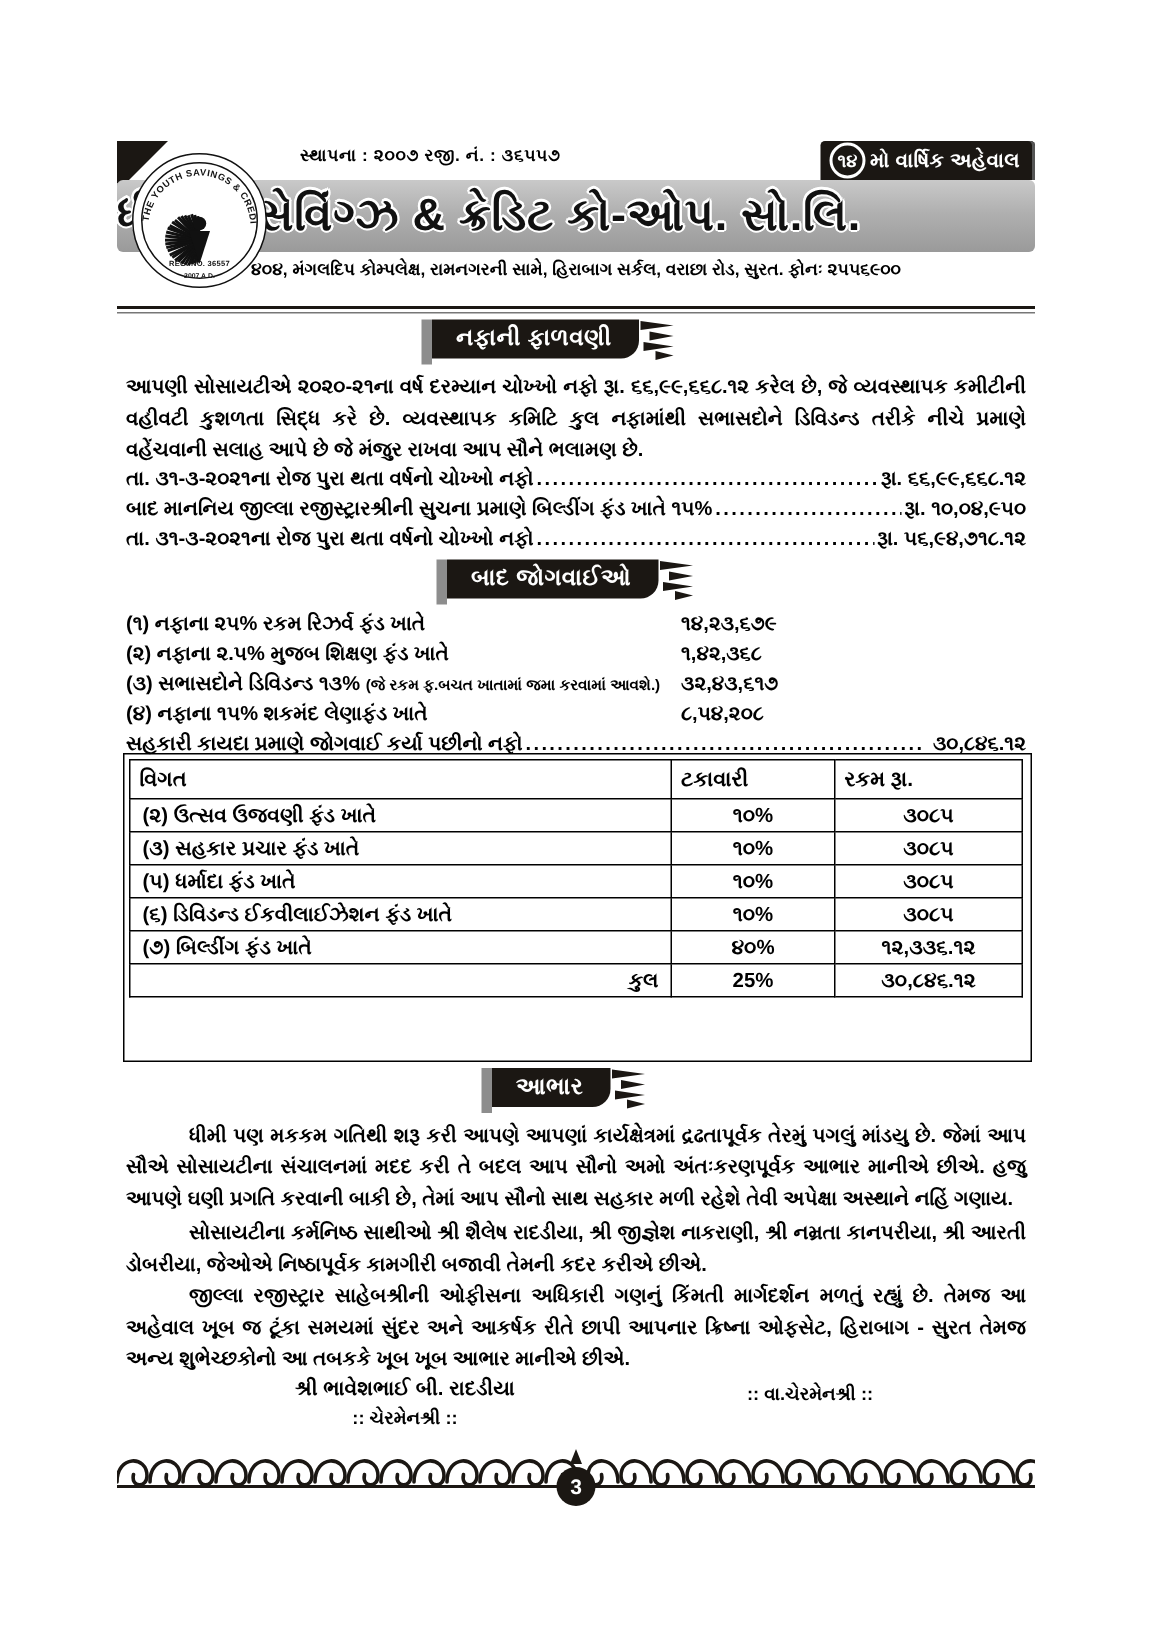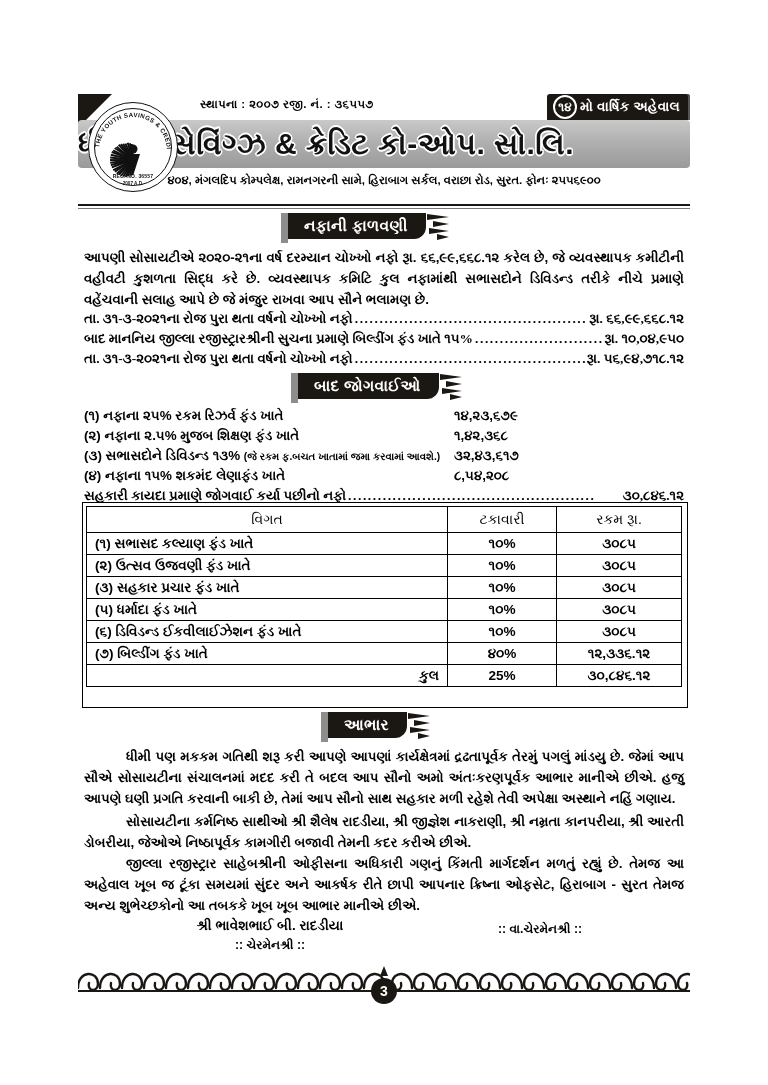--- a/index.html
+++ b/index.html
@@ -244,21 +244,20 @@
     font-weight: 600;
   }
   .dotrow {
     position: absolute;
     display: flex;
     align-items: baseline;
     font-size: 13.4px;
     font-weight: 600;
     white-space: nowrap;
     width: 612px;
-    font-family: Liberation Serif, serif;
   }
   .dotrow .lbl { flex: 0 0 auto; }
   .dotrow .dots {
     flex: 1 1 auto;
     overflow: hidden;
     white-space: nowrap;
     letter-spacing: 1.6px;
     margin: 0 2px;
     color: #000;
   }
@@ -283,23 +282,23 @@
     left: 86px;
     top: 506px;
     width: 596px;
     border-collapse: collapse;
     font-size: 13.6px;
     font-weight: bold;
   }
   .tbl, .tbl th, .tbl td { border: 1.2px solid #000; }
   .tbl th {
     padding: 4px 6px;
-    text-align: center;
+    text-align: left;
     font-size: 14px;
-    font-weight: normal;
+    font-weight: bold;
   }
   .tbl td { padding: 2.5px 8px; }
   .tbl td.c-desc { text-align: left; }
   .tbl td.c-pct  { text-align: center; width: 92px; }
   .tbl td.c-amt  { text-align: center; width: 108px; }
   .tbl tr.total td { font-weight: bold; }
   .tbl td.total-label { text-align: right; }
   .tbl-outer {
     position: absolute;
     left: 82px;
@@ -494,25 +493,20 @@
   <table class="tbl">
     <thead>
       <tr>
         <th>વિગત</th>
         <th style="width:92px;">ટકાવારી</th>
         <th style="width:108px;">રકમ રૂા.</th>
       </tr>
     </thead>
     <tbody id="tbl-body">
         <tr>
-          <td class="c-desc">(૧) સભાસદ કલ્યાણ ફંડ ખાતે</td>
-          <td class="c-pct">૧૦%</td>
-          <td class="c-amt">૩૦૮૫</td>
-        </tr>
-        <tr>
           <td class="c-desc">(૨) ઉત્સવ ઉજવણી ફંડ ખાતે</td>
           <td class="c-pct">૧૦%</td>
           <td class="c-amt">૩૦૮૫</td>
         </tr>
         <tr>
           <td class="c-desc">(૩) સહકાર પ્રચાર ફંડ ખાતે</td>
           <td class="c-pct">૧૦%</td>
           <td class="c-amt">૩૦૮૫</td>
         </tr>
         <tr>

